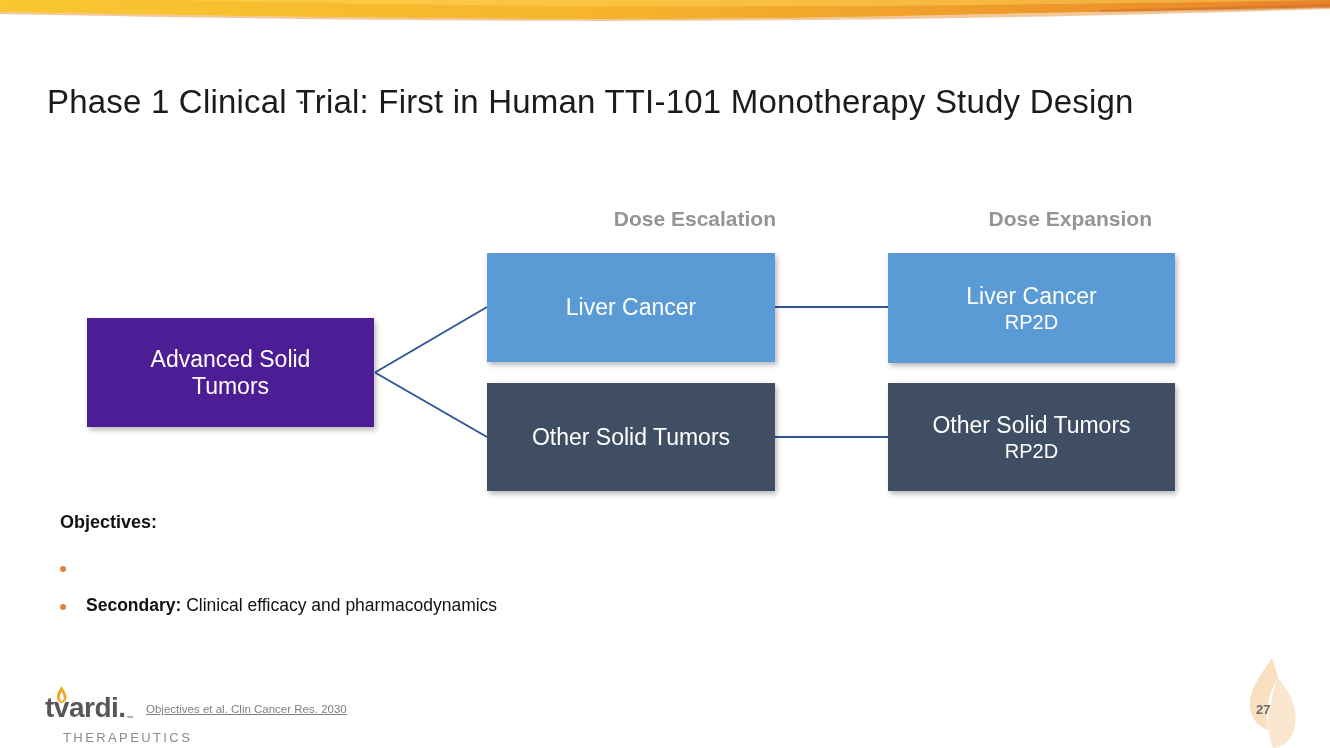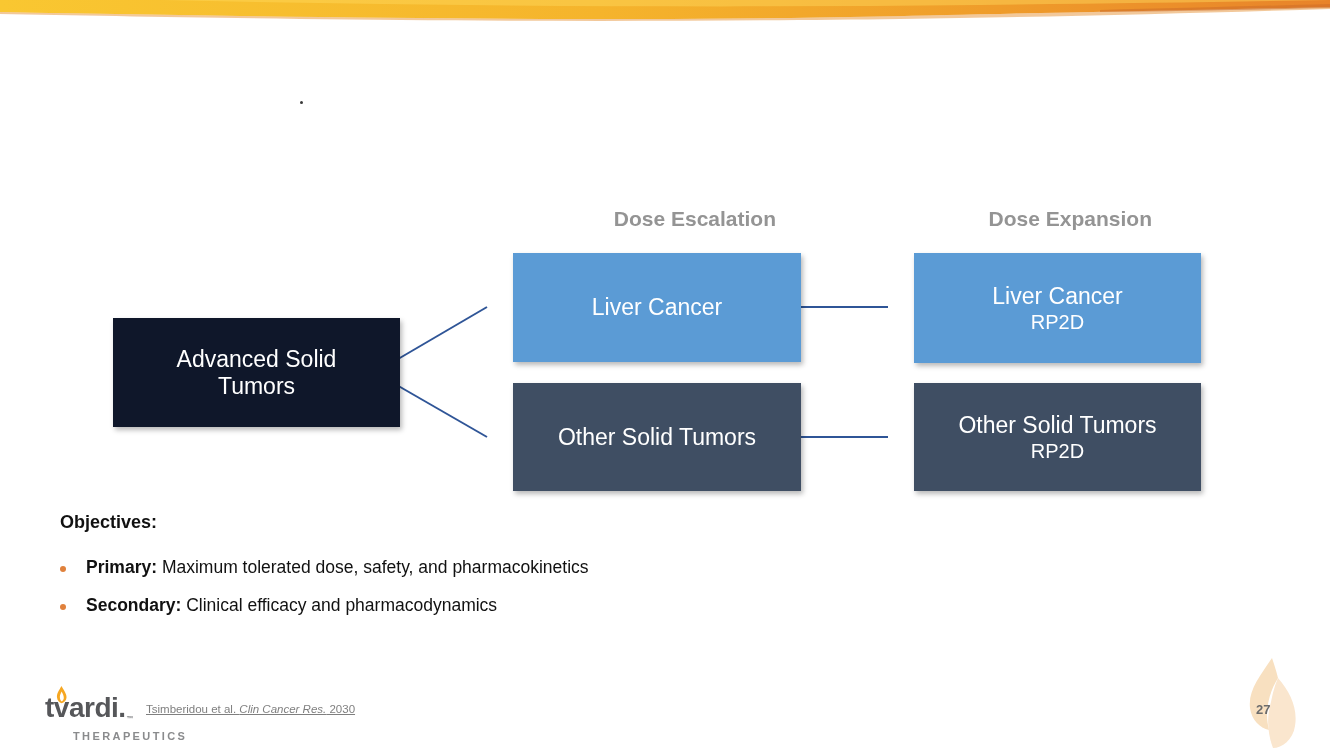--- a/index.html
+++ b/index.html
@@ -19,51 +19,51 @@
   
   .col-header{
     position:absolute;top:207px;width:290px;text-align:right;
     font-size:21px;font-weight:700;color:#949494;
   }
   .col-header.escalation{left:486px;}
   .col-header.expansion{left:862px;}
   
   .dbox{
     position:absolute;display:flex;flex-direction:column;align-items:center;justify-content:center;
-    color:#ffffff;text-align:center;box-shadow:2px 3px 5px rgba(0,0,0,0.28);margin-left:26px;
+    color:#ffffff;text-align:center;box-shadow:2px 3px 5px rgba(0,0,0,0.28);
   }
   .dbox .lbl{font-size:23px;line-height:27px;}
   .dbox .sub{font-size:20px;line-height:24px;}
-  .box-gray{left:87px;top:318px;width:287px;height:109px;background:#0f172a;}
+  .box-gray{left:87px;top:318px;width:287px;height:109px;background:#4c1d95;}
   .box-blue-1{left:487px;top:253px;width:288px;height:109px;background:#5B9BD5;}
   .box-navy-1{left:487px;top:383px;width:288px;height:108px;background:#3F4E63;}
   .box-blue-2{left:888px;top:253px;width:287px;height:110px;background:#5B9BD5;}
   .box-navy-2{left:888px;top:383px;width:287px;height:108px;background:#3F4E63;}
   .connectors{position:absolute;left:0;top:0;width:1330px;height:748px;pointer-events:none;}
   
   .objectives-heading{position:absolute;left:60px;top:512px;font-size:18px;font-weight:700;color:#111111;}
   .obj-item{position:absolute;left:86px;font-size:17.5px;color:#111111;line-height:24px;}
   .obj-item .lead{font-weight:700;}
   .obj-item-1{top:555px;}
   .obj-item-2{top:593px;}
   .obj-bullet{position:absolute;left:60px;width:6px;height:6px;border-radius:50%;background:#E0813C;}
   .obj-bullet-1{top:566px;}
   .obj-bullet-2{top:604px;}
   
   .logo{position:absolute;left:45px;top:694px;color:#56575A;}
   .logo .word{font-size:28px;font-weight:700;letter-spacing:-0.5px;line-height:28px;}
   .logo .vwrap{position:relative;display:inline-block;}
   .logo .logo-flame{position:absolute;left:1px;top:-8px;}
   .logo .tm{font-size:7px;color:#77787B;vertical-align:-4px;margin-left:1px;}
-  .logo .subtext{display:block;margin:-3px 0 0 28px;font-size:11px;letter-spacing:2.4px;color:#8A8B8D;font-weight:700;}
+  .logo .subtext{display:block;margin:-3px 0 0 18px;font-size:13px;letter-spacing:2.4px;color:#8A8B8D;font-weight:400;}
   .citation{
     position:absolute;left:146px;top:703px;font-size:11.5px;color:#7F7F7F;
     text-decoration:underline;cursor:pointer;
   }
-  .citation .journal{font-style:italic;margin-top:45px;}
+  .citation .journal{margin-top:45px;}
   .page-flame{position:absolute;left:1238px;top:658px;}
   .page-number{position:absolute;left:1250px;top:702px;font-size:13px;font-weight:700;color:#6B6B6B;margin-left:6px;}
 </style>
 </head>
 <body>
 
 <div class="page">
 
   <svg class="top-wave" viewBox="0 0 1330 30" preserveAspectRatio="none">
     <defs>
@@ -73,20 +73,21 @@
         <stop offset="0.75" stop-color="#EF9C2A"></stop>
         <stop offset="1" stop-color="#E8832A"></stop>
       </linearGradient>
     </defs>
     <path d="M0,0 L1330,0 L1330,7 C1240,9 1150,11 1040,13 C870,17 760,19 640,19 C470,19 260,17 0,12 Z" fill="url(#waveGrad)"></path>
     <path d="M0,12 C260,17 470,19 640,19 C760,19 870,17 1040,13 C1150,11 1240,9 1330,7 L1330,9 C1200,13 1050,17 900,19 C720,21.5 480,21.5 300,19 C180,17.3 80,15.5 0,14 Z" fill="#E2861F" opacity="0.45"></path>
     <path d="M1100,10 C1180,8 1260,6 1330,4 L1330,8 C1260,9.5 1180,11 1100,12 Z" fill="#CE6D28" opacity="0.55"></path>
     <path d="M160,0 C420,6 700,8 980,5 C1110,3.5 1230,2 1330,0 Z" fill="#FFD95E" opacity="0.45"></path>
   </svg>
 
+  <h1 class="title">Phase 1 Clinical Trial: First in Human TTI-101 Monotherapy Study Design</h1>
   <div class="stray-dot"></div>
 
   <div class="col-header escalation">Dose Escalation</div>
   <div class="col-header expansion">Dose Expansion</div>
 
   <svg class="connectors" viewBox="0 0 1330 748">
     <g stroke="#2F5597" stroke-width="2" fill="none">
       <line x1="375" y1="372.5" x2="487" y2="307"></line>
       <line x1="375" y1="372.5" x2="487" y2="437"></line>
       <line x1="775" y1="307" x2="888" y2="307"></line>
@@ -113,39 +114,36 @@
   </div>
 
   <div class="dbox box-navy-2">
     <div class="lbl">Other Solid Tumors</div>
     <div class="sub">RP2D</div>
   </div>
 
   <div class="objectives-heading">Objectives:</div>
 
   <span class="obj-bullet obj-bullet-1"></span>
-  <div class="obj-item obj-item-1">
-    <span class="lead">Primary:</span><span> Maximum tolerated dose, safety, and pharmacokinetics</span>
-  </div>
 
   <span class="obj-bullet obj-bullet-2"></span>
   <div class="obj-item obj-item-2">
     <span class="lead">Secondary:</span><span> Clinical efficacy and pharmacodynamics</span>
   </div>
 
   <div class="logo">
     <span class="word"><span>t</span><span class="vwrap"><svg class="logo-flame" width="13" height="18" viewBox="0 0 13 18">
             <path d="M6.5,0 C4,4.5 1.5,7.5 2,11.5 C2.4,14.8 4.4,16.6 6.6,17.2 C9.2,16.6 11.2,14.6 11.5,11.8 C11.9,8 9,4.7 6.5,0 Z" fill="#F6A722"></path>
             <path d="M6.6,5.5 C5.3,8.2 4.5,10 5,12.4 C5.4,14.1 6.1,15 6.8,15.4 C7.9,14.8 8.7,13.5 8.8,12 C8.9,9.7 7.6,7.4 6.6,5.5 Z" fill="#ffffff"></path>
           </svg><span>v</span></span><span>ardi.</span><span class="tm">™</span></span>
     <span class="subtext">THERAPEUTICS</span>
   </div>
 
   <div class="citation">
-    <span>Tsimberidou et al. </span><span class="journal">Clin Cancer Res.</span><span> 2030</span>
+    <span>Objectives et al. </span><span class="journal">Clin Cancer Res.</span><span> 2030</span>
   </div>
 
   <svg class="page-flame" width="70" height="90" viewBox="0 0 70 90">
     <path d="M34,0 C22,18 10,32 12,50 C13.5,62 22,70 31,72 C27,56 29,38 40,20 C38,12 36,6 34,0 Z" fill="#F8E0C0"></path>
     <path d="M40,20 C52,34 60,50 57,68 C55,82 44,90 35,90 C30,77 28,60 33,44 C35,34 37,27 40,20 Z" fill="#FAE6CE"></path>
   </svg>
   <div class="page-number">27</div>
 
 </div>
 

